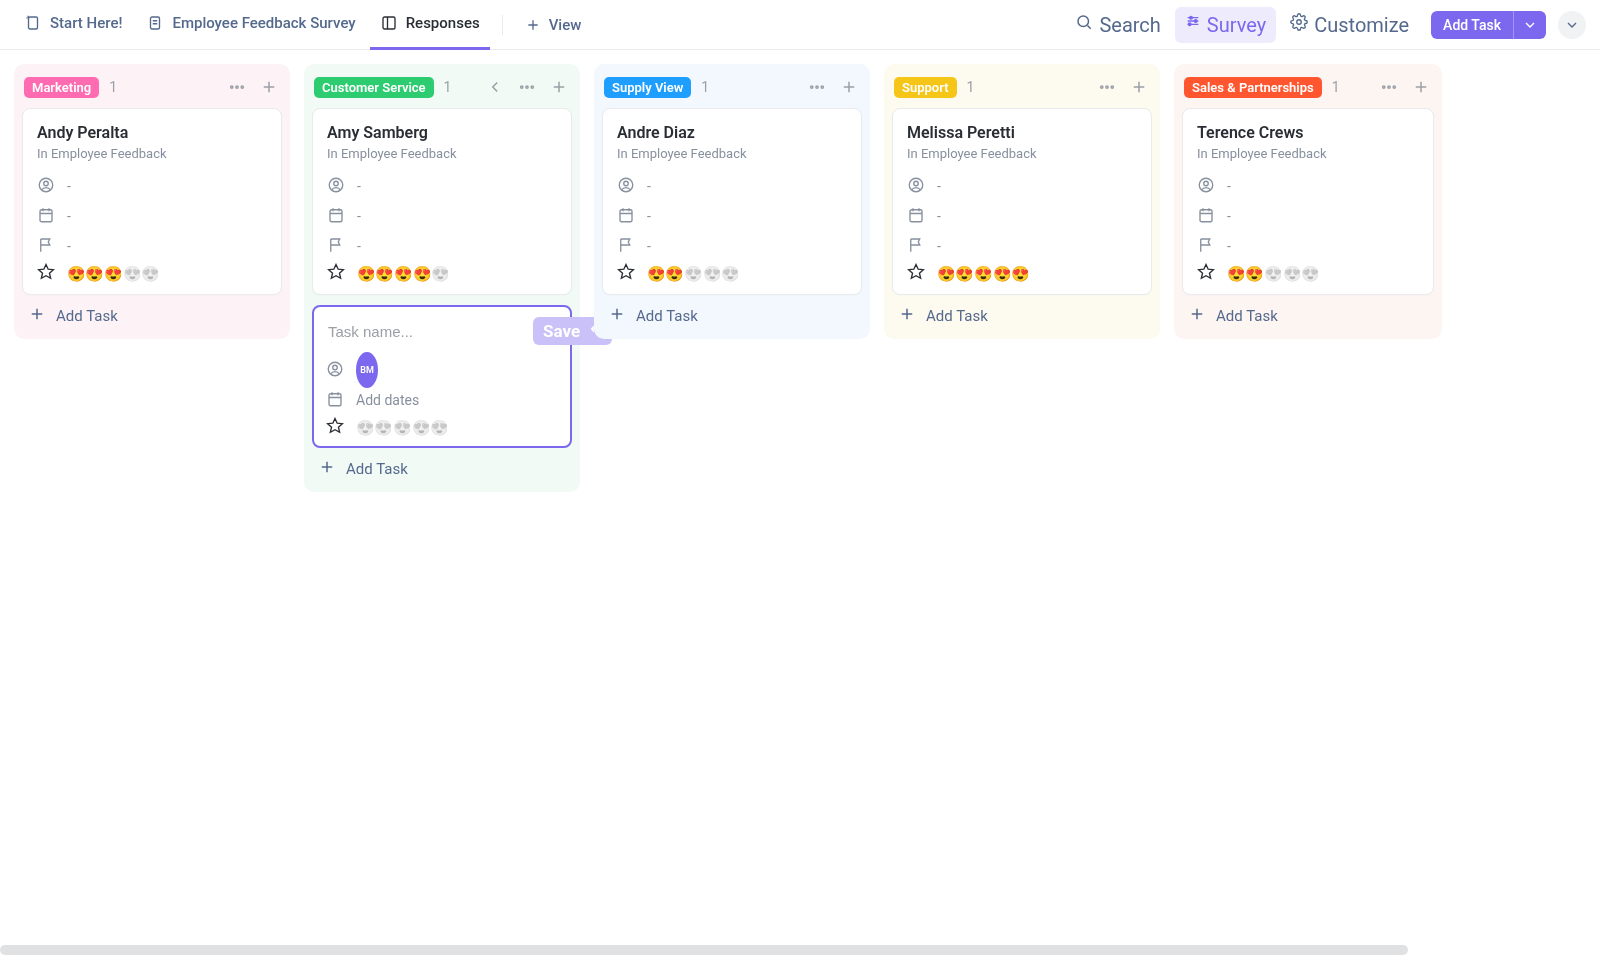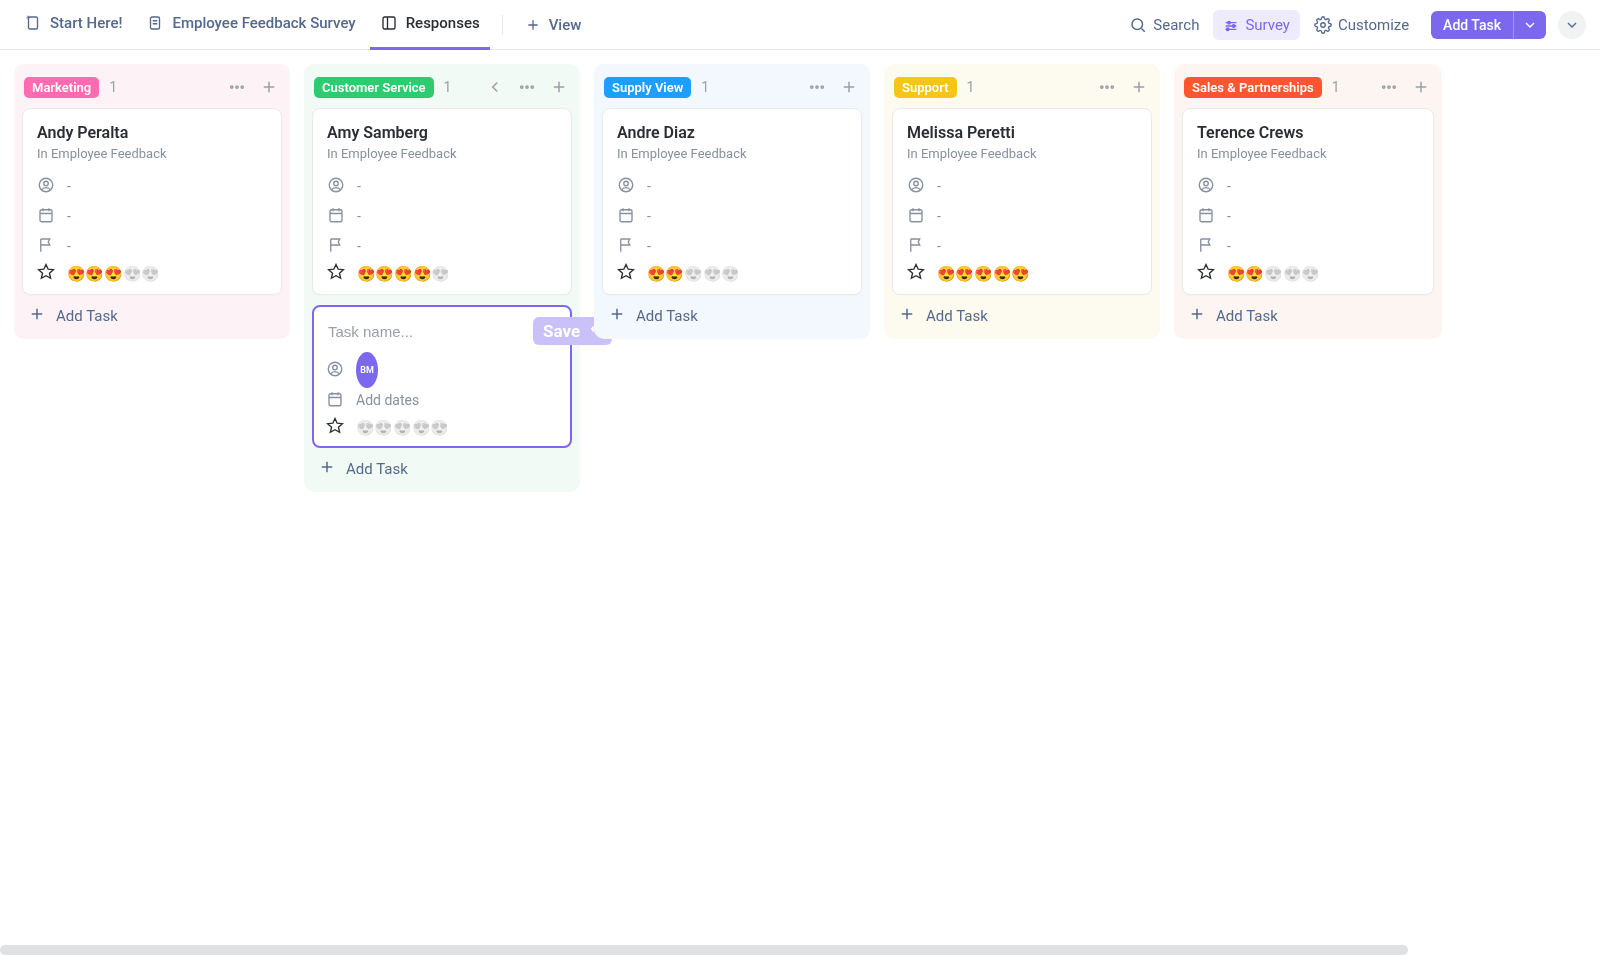--- a/index.html
+++ b/index.html
@@ -40,25 +40,25 @@
   .tab svg, .toolbar-btn svg { flex: none; }
   .divider {
     width: 1px;
     height: 20px;
     background: #e8eaed;
     margin: 0 8px;
   }
   .spacer { flex: 1; }
   .toolbar-btn {
     display: flex;
-    align-items: flex-end;
+    align-items: flex-start;
     gap: 6px;
     padding: 6px 10px;
     color: #54698d;
-    font-size: 15px;
+    font-size: 20px;
     border-radius: 6px;
     cursor: pointer;
   }
   .toolbar-btn.filter-active {
     background: #eeebfd;
     color: #7b68ee;
   }
   .add-task-primary {
     display: flex;
     align-items: stretch;

